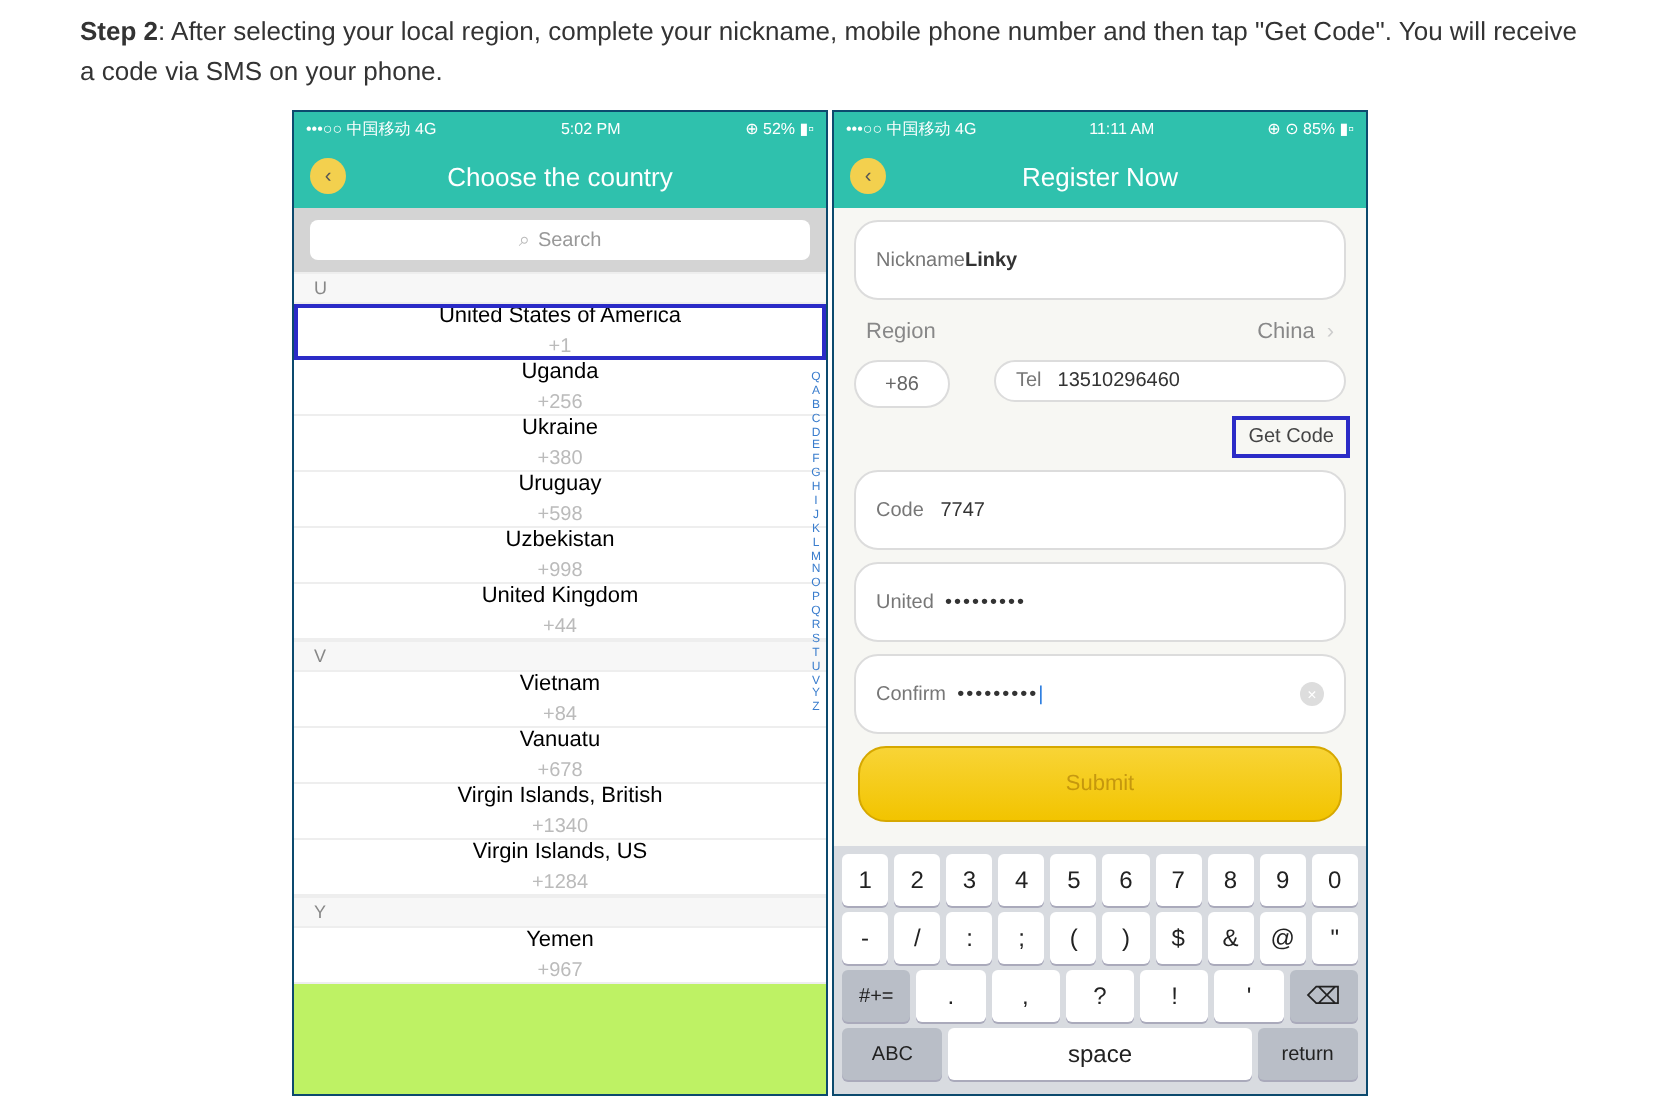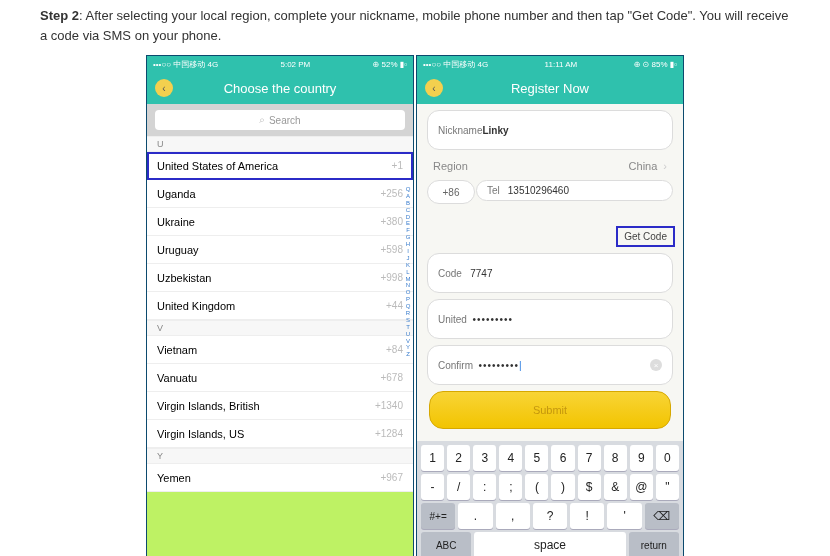--- a/index.html
+++ b/index.html
@@ -38,21 +38,21 @@
     font-size: 10px; color: #999;
   }
   .list { background: #fff; }
   .section-letter {
     font-size: 9px; color: #888; padding: 2px 10px; background: #f7f7f7;
     border-bottom: 1px solid #eee; border-top: 1px solid #eee;
   }
   .row {
     display: flex; align-items: center; justify-content: space-between;
     padding: 0 10px; height: 28px; font-size: 11px;
-    border-bottom: 1px solid #eee; background: #fff;
+    border-bottom: 1px solid #eee; background: #fff; flex-direction: column;
   }
   .row .code { color: #bbb; font-size: 10px; }
   .hl { outline: 2px solid #2b2bc7; outline-offset: -2px; }
   .index-bar {
     position: absolute; right: 0px; top: 130px; font-size: 6px;
     color: #3a7dcd; line-height: 1.15; text-align: center; width: 10px;
     letter-spacing: 0;
   }
 
   
@@ -61,21 +61,21 @@
     background: #fff; border: 1px solid #dcdcdc; border-radius: 12px;
     height: 40px; display: flex; align-items: center; padding: 0 10px;
     font-size: 10px; color: #777; margin-bottom: 6px;
   }
   .pill b { color: #333; font-weight: bold; }
   .region-row {
     display: flex; align-items: center; justify-content: space-between;
     font-size: 11px; color: #888; padding: 4px 6px 8px 6px;
   }
   .region-row .chev { color: #ccc; margin-left: 6px; }
-  .tel-row { display: flex; gap: 1px; margin-bottom: 24px; text-align: center; }
+  .tel-row { display: flex; gap: 22px; margin-bottom: 6px; text-align: center; }
   .tel-row .cc {
     background: #fff; border: 1px solid #dcdcdc; border-radius: 12px;
     height: 24px; width: 48px; display: flex; align-items: center; justify-content: center;
     font-size: 10px; color: #666;
   }
   .tel-row .tel {
     background: #fff; border: 1px solid #dcdcdc; border-radius: 12px;
     height: 21px; flex: 1; display: flex; align-items: center; padding: 0 10px;
     font-size: 10px; color: #777; gap: 8px;
   }

